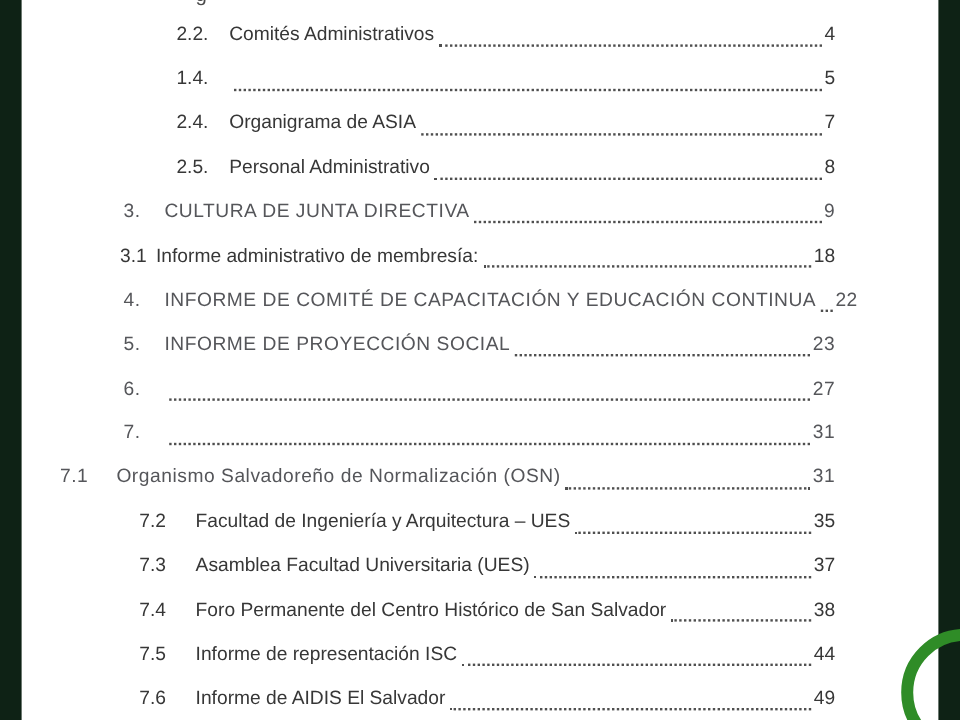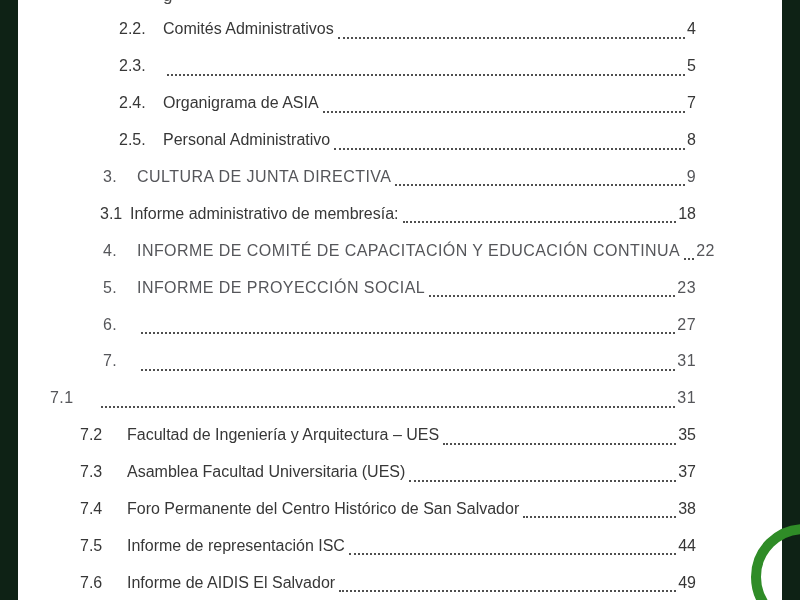--- a/index.html
+++ b/index.html
@@ -85,49 +85,49 @@
     color: var(--body-text, #373737);
   }
   
   .type-h, .type-g71 {
     font-size: 16px;
     color: var(--heading-text, #55565a);
     letter-spacing: 0.45px;
   }
 
   .type-s2  { padding-left: 119px; }
-  .type-s2  .num { width: 44px; }
+  .type-s2  .num { width: 44px; margin-left: 28px; }
 
   .type-h   { padding-left: 103px; }
   .type-h   .num { width: 34px; }
 
   .type-s31 { padding-left: 100px; }
   .type-s31 .num { width: 30px; }
 
   .type-g71 { padding-left: 50px; }
   .type-g71 .num { width: 47px; }
 
-  .type-s7  { padding-left: 80px; }
+  .type-s7  { padding-left: 116px; }
   .type-s7  .num { width: 47px; }
 </style>
 </head>
 <body>
 
 <div class="page">
   <span class="top-fragment">g</span>
 
   <div class="toc" id="toc">
       <div class="row type-s2">
         <span class="num">2.2.</span>
         <span class="label">Comités Administrativos</span>
         <span class="leader"></span>
         <span class="pagenum">4</span>
       </div>
       <div class="row type-s2">
-        <span class="num">2.3.</span>
+        <span class="num">1.4.</span>
         <span class="leader"></span>
         <span class="pagenum">5</span>
       </div>
       <div class="row type-s2">
         <span class="num">2.4.</span>
         <span class="label">Organigrama de ASIA</span>
         <span class="leader"></span>
         <span class="pagenum">7</span>
       </div>
       <div class="row type-s2">
@@ -165,20 +165,21 @@
         <span class="leader"></span>
         <span class="pagenum">27</span>
       </div>
       <div class="row type-h">
         <span class="num">7.</span>
         <span class="leader"></span>
         <span class="pagenum">31</span>
       </div>
       <div class="row type-g71">
         <span class="num">7.1</span>
+        <span class="label">Organismo Salvadoreño de Normalización (OSN)</span>
         <span class="leader"></span>
         <span class="pagenum">31</span>
       </div>
       <div class="row type-s7">
         <span class="num">7.2</span>
         <span class="label">Facultad de Ingeniería y Arquitectura – UES</span>
         <span class="leader"></span>
         <span class="pagenum">35</span>
       </div>
       <div class="row type-s7">

